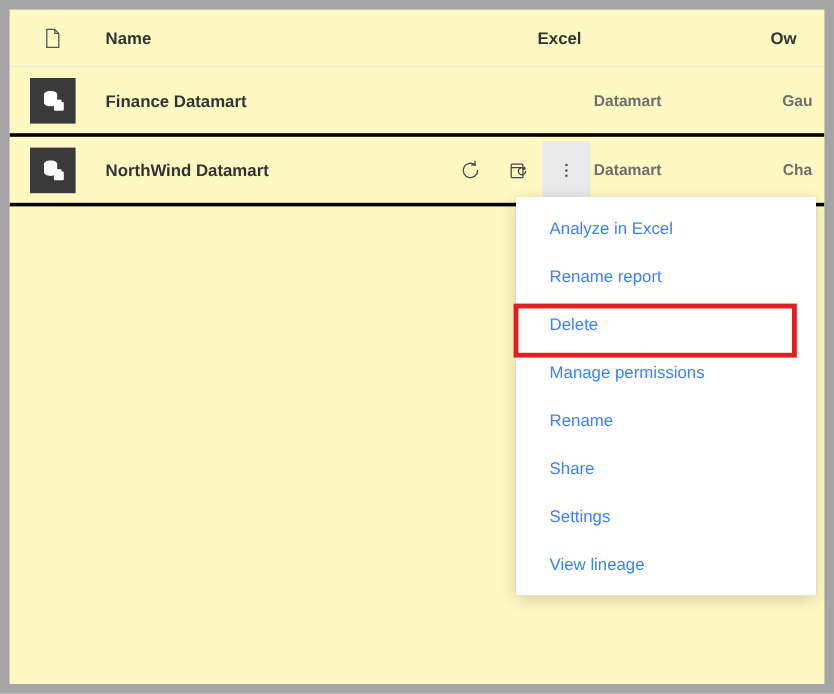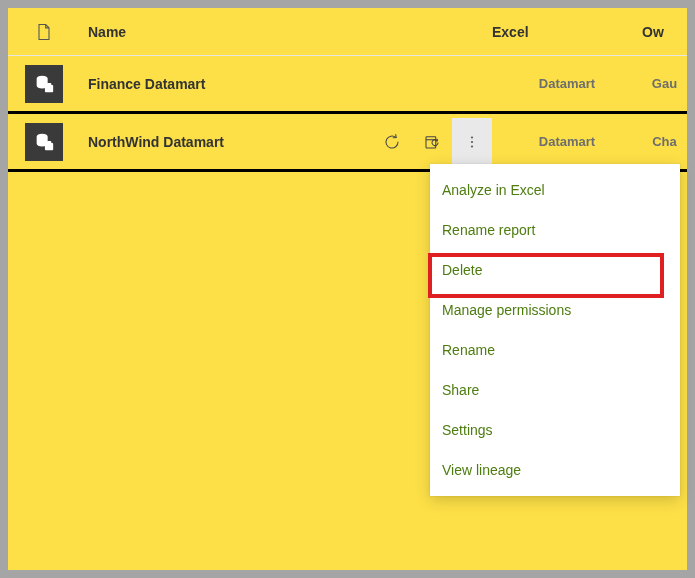--- a/index.html
+++ b/index.html
@@ -14,21 +14,21 @@
     height: 578px;
     overflow: hidden;
     position: relative;
   }
   .viewport {
     position: absolute;
     top: 8px;
     left: 8px;
     right: 8px;
     bottom: 8px;
-    background: #fde047;
+    background: #fef9c3;
     overflow: hidden;
   }
   .table-header {
     display: flex;
     align-items: center;
     height: 48px;
     border-bottom: 1px solid #e6e6e6;
     color: #333;
     font-size: 14px;
     font-weight: 600;
@@ -43,20 +43,21 @@
     flex: 1;
     padding-left: 8px;
   }
   .col-type {
     width: 150px;
   }
   .col-owner {
     width: 45px;
     overflow: hidden;
     white-space: nowrap;
+    margin-left: 44px;
   }
   .row {
     display: flex;
     align-items: center;
     height: 58px;
     border-bottom: 3px solid #000000;
     color: #333;
     font-size: 14px;
     position: relative;
     font-weight: bold;
@@ -125,23 +126,23 @@
     position: absolute;
     top: 164px;
     left: 430px;
     width: 250px;
     background: #fff;
     box-shadow: 0 4px 14px rgba(0,0,0,0.18), 0 0 2px rgba(0,0,0,0.1);
     padding: 6px 0;
     z-index: 10;
   }
   .menu-item {
-    padding: 12px 12px;
+    padding: 12px 28px;
     font-size: 14px;
-    color: #4d7c0f;
+    color: #3b82f6;
     cursor: pointer;
   }
   .highlight-box {
     position: absolute;
     border: 4px solid #e02020;
     pointer-events: none;
     z-index: 20;
   }
   .highlight-delete {
     top: 253px;

